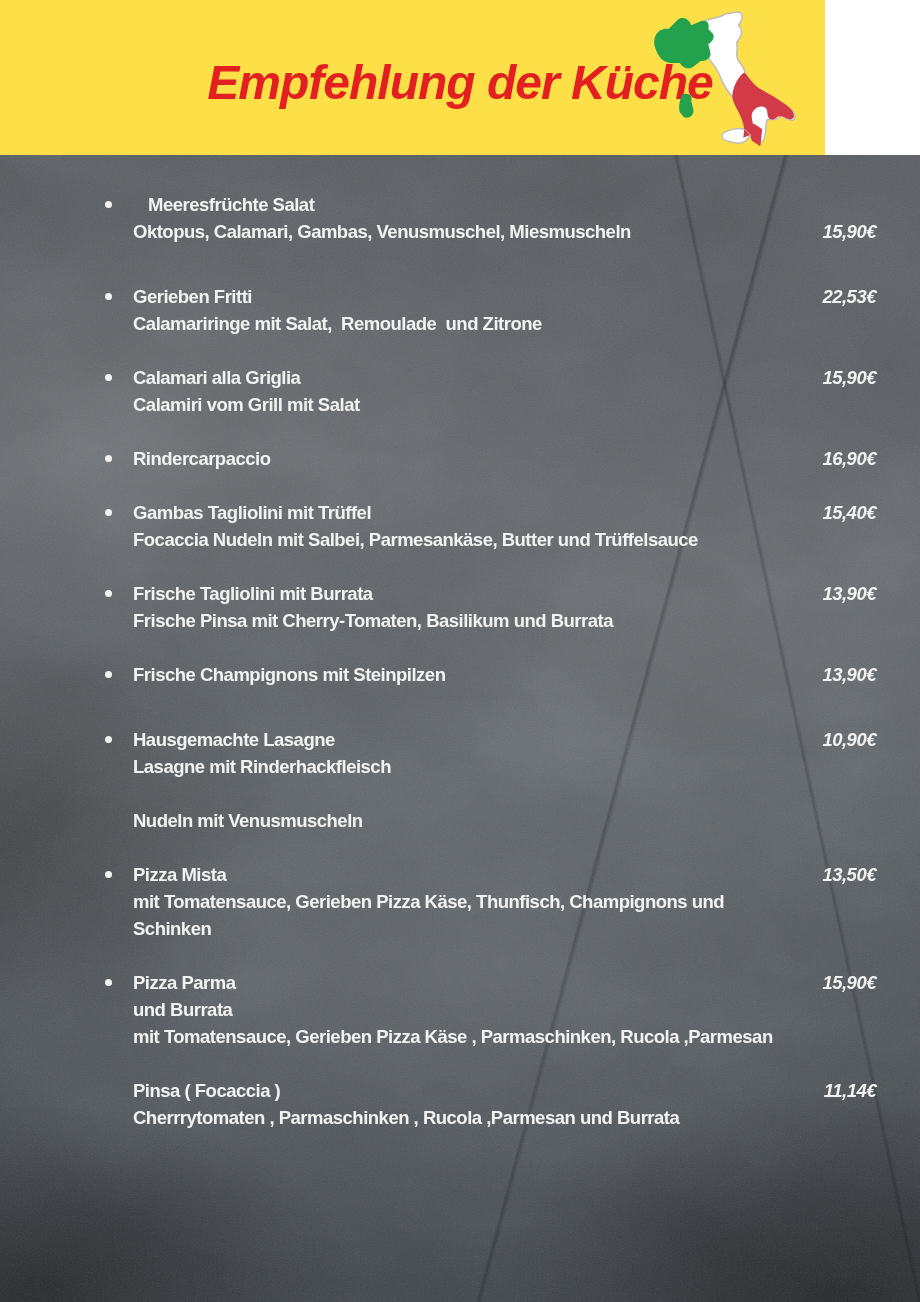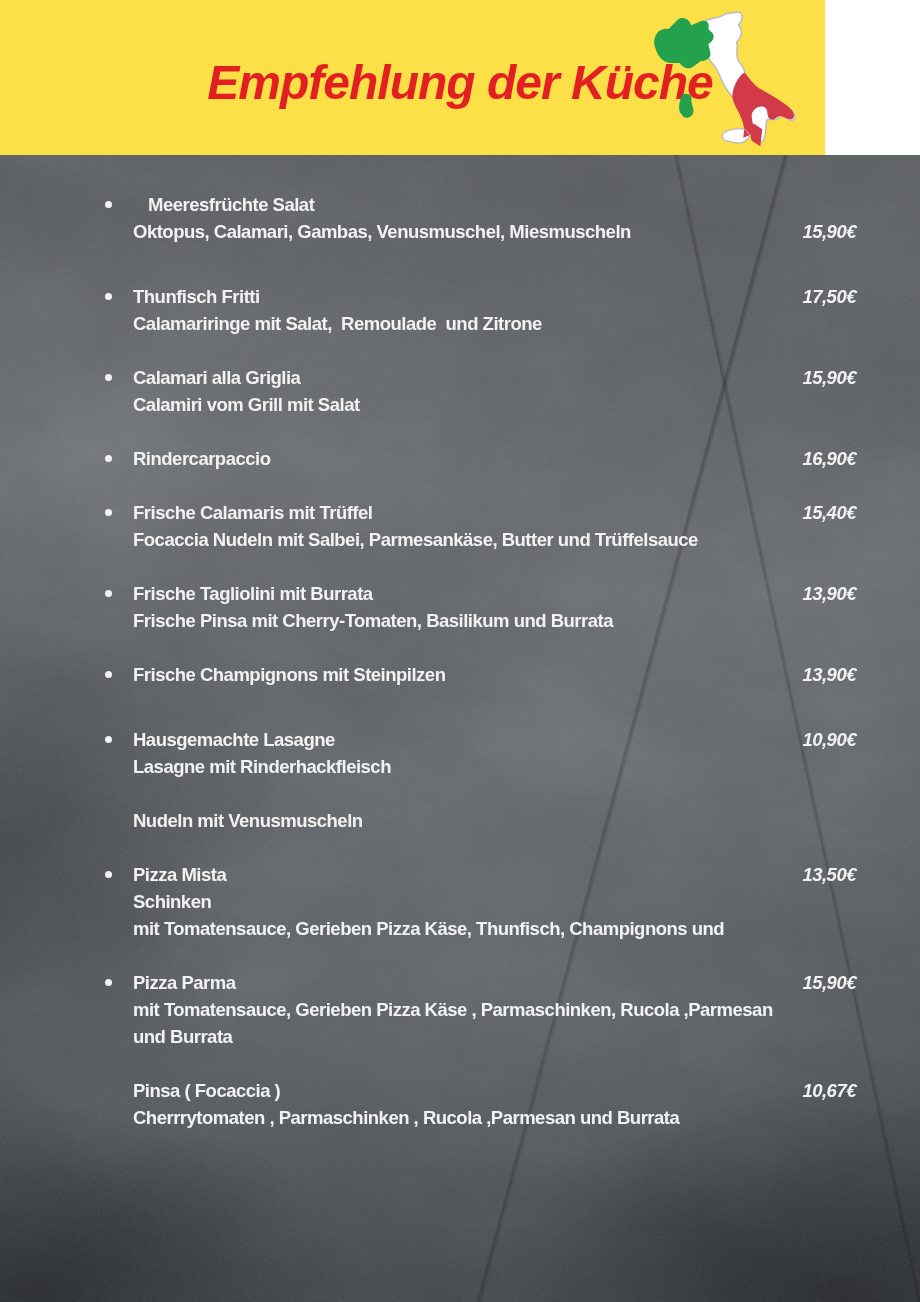--- a/index.html
+++ b/index.html
@@ -28,21 +28,21 @@
       radial-gradient(ellipse 460px 260px at 4% 99%, rgba(0,0,0,0.42), transparent 72%),
       radial-gradient(ellipse 420px 320px at 0% 60%, rgba(0,0,0,0.28), transparent 70%),
       linear-gradient(105deg, transparent 63.8%, rgba(18,20,24,0.35) 64%, transparent 64.35%),
       linear-gradient(78deg, transparent 78.8%, rgba(18,20,24,0.30) 79%, transparent 79.3%),
       linear-gradient(180deg,#55585c 0%,#5b5f63 32%,#575c60 55%,#4b5055 76%,#3e4348 100%);
     overflow:hidden;
   }
   .tex{position:absolute;left:0;top:0;width:100%;height:100%;pointer-events:none;}
   .tex.clouds{mix-blend-mode:overlay;}
   
-  .menu{position:relative;z-index:2;padding:36px 64px 0 105px;}
+  .menu{position:relative;z-index:2;padding:36px 44px 0 105px;}
   .item{margin-bottom:27px;color:#f2f2f2;font-weight:bold;font-size:18.5px;letter-spacing:-0.5px;line-height:27px;}
   .item.gap-lg{margin-bottom:38px;}
   .line{display:flex;align-items:flex-start;}
   .bcell{flex:none;width:28px;}
   .dot{display:block;width:7px;height:7px;margin-top:10px;border-radius:50%;background:#f2f2f2;}
   .iname,.desc{white-space:pre;}
   .iname.indent{padding-left:15px;}
   .price{margin-left:auto;white-space:nowrap;padding-left:12px;font-style:italic;}
 </style>
 </head>
@@ -105,22 +105,22 @@
           <span class="desc">Oktopus, Calamari, Gambas, Venusmuschel, Miesmuscheln</span>
           <span class="price">15,90€</span>
         </div>
       </div>
 
   <div class="item">
     <div class="line">
       <span class="bcell">
             <span class="dot"></span>
           </span>
-      <span class="iname">Thunfisch Fritti</span>
-      <span class="price">17,50€</span>
+      <span class="iname">Gerieben Fritti</span>
+      <span class="price">22,53€</span>
     </div>
   <div class="line">
           <span class="bcell"></span>
           <span class="desc">Calamariringe mit Salat,  Remoulade  und Zitrone</span>
         </div>
       </div>
 
   <div class="item">
     <div class="line">
       <span class="bcell">
@@ -143,21 +143,21 @@
       <span class="iname">Rindercarpaccio</span>
       <span class="price">16,90€</span>
     </div>
       </div>
 
   <div class="item">
     <div class="line">
       <span class="bcell">
             <span class="dot"></span>
           </span>
-      <span class="iname">Frische Calamaris mit Trüffel</span>
+      <span class="iname">Gambas Tagliolini mit Trüffel</span>
       <span class="price">15,40€</span>
     </div>
   <div class="line">
           <span class="bcell"></span>
           <span class="desc">Focaccia Nudeln mit Salbei, Parmesankäse, Butter und Trüffelsauce</span>
         </div>
       </div>
 
   <div class="item">
     <div class="line">
@@ -207,53 +207,53 @@
   <div class="item">
     <div class="line">
       <span class="bcell">
             <span class="dot"></span>
           </span>
       <span class="iname">Pizza Mista</span>
       <span class="price">13,50€</span>
     </div>
   <div class="line">
           <span class="bcell"></span>
+          <span class="desc">mit Tomatensauce, Gerieben Pizza Käse, Thunfisch, Champignons und</span>
+        </div>
+        <div class="line">
+          <span class="bcell"></span>
           <span class="desc">Schinken</span>
-        </div>
-        <div class="line">
-          <span class="bcell"></span>
-          <span class="desc">mit Tomatensauce, Gerieben Pizza Käse, Thunfisch, Champignons und</span>
         </div>
       </div>
 
   <div class="item">
     <div class="line">
       <span class="bcell">
             <span class="dot"></span>
           </span>
       <span class="iname">Pizza Parma</span>
       <span class="price">15,90€</span>
     </div>
   <div class="line">
           <span class="bcell"></span>
+          <span class="desc">und Burrata</span>
+        </div>
+        <div class="line">
+          <span class="bcell"></span>
           <span class="desc">mit Tomatensauce, Gerieben Pizza Käse , Parmaschinken, Rucola ,Parmesan</span>
         </div>
-        <div class="line">
-          <span class="bcell"></span>
-          <span class="desc">und Burrata</span>
-        </div>
       </div>
 
   <div class="item">
     <div class="line">
       <span class="bcell">
             <span class="dot" style="visibility: hidden;"></span>
           </span>
       <span class="iname">Pinsa ( Focaccia )</span>
-      <span class="price">10,67€</span>
+      <span class="price">11,14€</span>
     </div>
   <div class="line">
           <span class="bcell"></span>
           <span class="desc">Cherrrytomaten , Parmaschinken , Rucola ,Parmesan und Burrata</span>
         </div>
       </div>
 </div>
 </div>
 
 </body></html>

